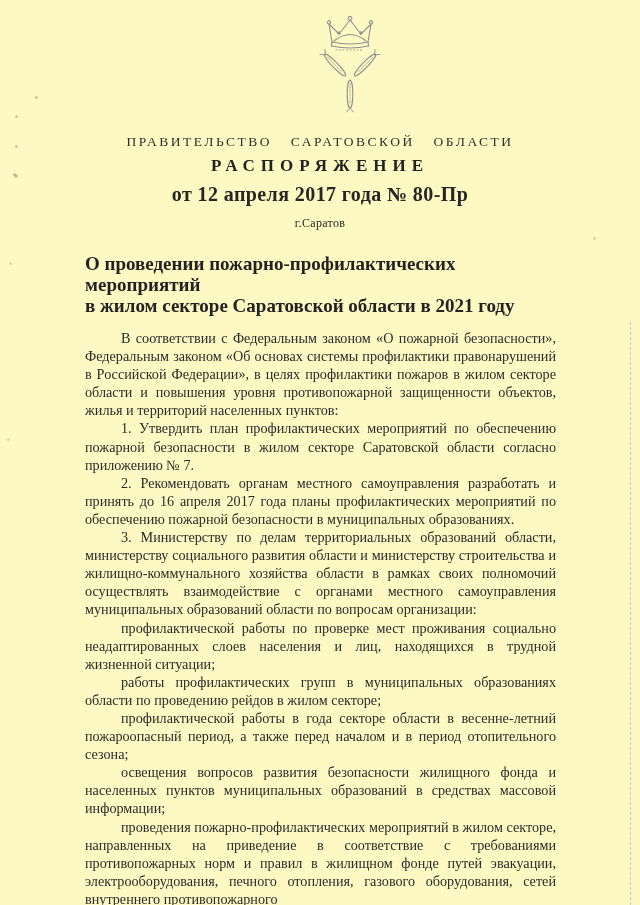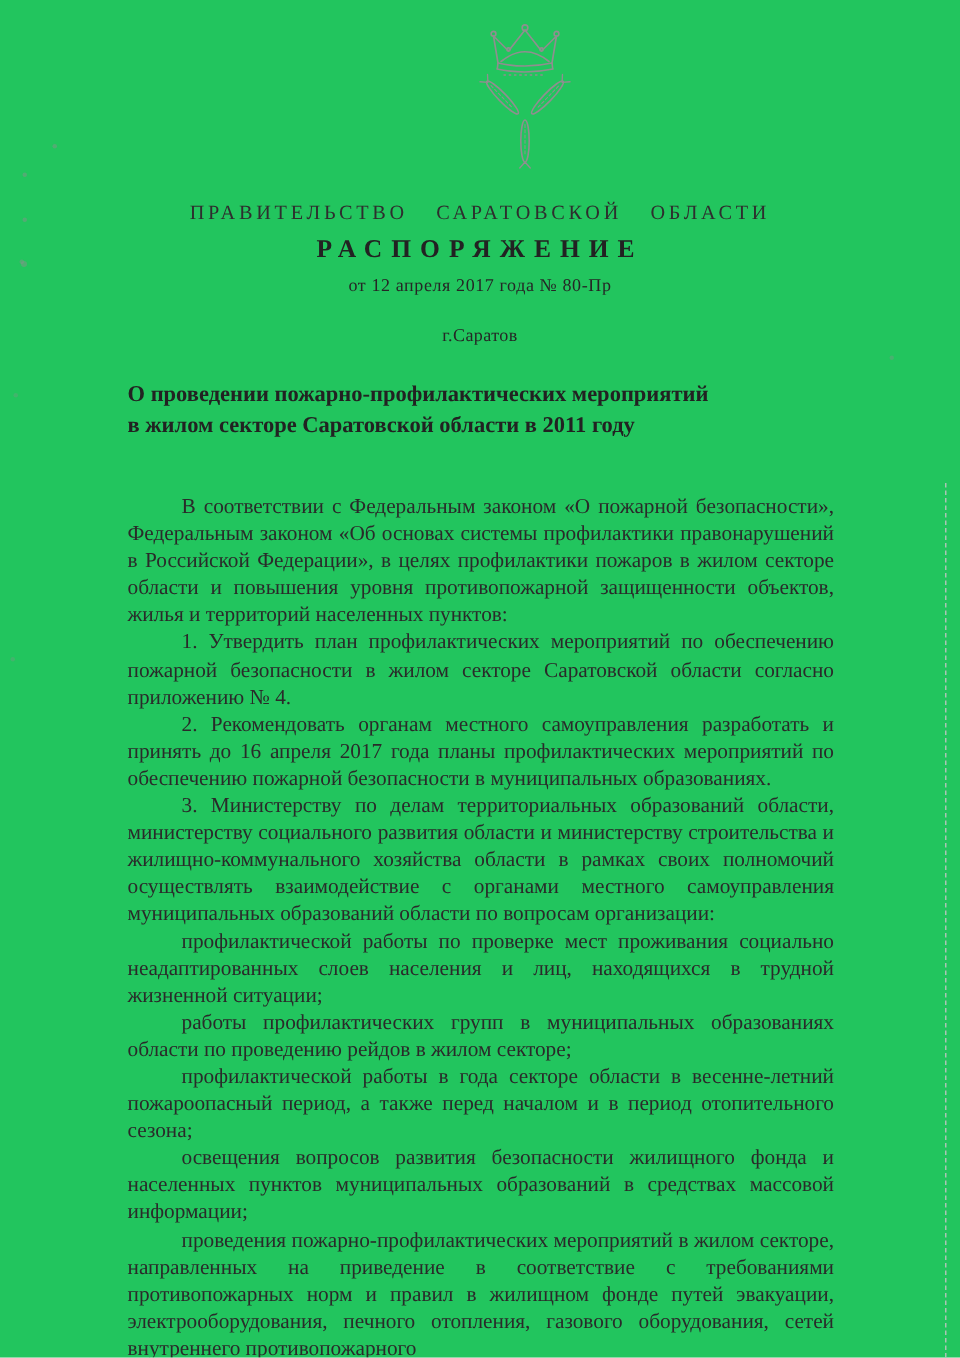--- a/index.html
+++ b/index.html
@@ -1,21 +1,21 @@
 <!DOCTYPE html>
 <html><head>
 <meta charset="utf-8">
 <style>
   html, body { margin: 0; padding: 0; background: #e8e8e8; }
   .page {
     position: relative;
     width: 640px;
     height: 905px;
     margin: 0 auto;
-    background: #22c55e;
+    background: #fef9c3;
     font-family: "Liberation Serif", serif;
     color: #262626;
     overflow: hidden;
   }
   .emblem {
     position: absolute;
     top: 13px;
     left: 308px;
     width: 84px;
     height: 104px;
@@ -36,35 +36,36 @@
   }
   .doctype {
     top: 156px;
     font-size: 17px;
     font-weight: bold;
     letter-spacing: 6px;
     color: #222222;
   }
   .dateline {
     top: 183px;
-    font-size: 12px;
+    font-size: 20px;
     letter-spacing: 0.4px;
+    font-weight: bold;
   }
   .city {
     top: 216px;
     font-size: 12px;
     letter-spacing: 0.3px;
   }
   .doc-title {
     position: absolute;
     top: 253px;
     left: 85px;
     width: 480px;
     font-weight: bold;
-    font-size: 15px;
+    font-size: 19px;
     line-height: 21px;
     color: #222222;
   }
   .doc-body {
     position: absolute;
     top: 329px;
     left: 85px;
     width: 471px;
     font-size: 14.2px;
     line-height: 18.1px;
@@ -133,26 +134,26 @@
     </g>
   </svg>
 
   <div class="center-line authority">ПРАВИТЕЛЬСТВО САРАТОВСКОЙ ОБЛАСТИ</div>
   <div class="center-line doctype">РАСПОРЯЖЕНИЕ</div>
   <div class="center-line dateline">от 12 апреля 2017 года № 80-Пр</div>
   <div class="center-line city">г.Саратов</div>
 
   <div class="doc-title">
     <div>О проведении пожарно-профилактических мероприятий</div>
-    <div>в жилом секторе Саратовской области в 2011 году</div>
+    <div>в жилом секторе Саратовской области в 2021 году</div>
   </div>
 
   <div class="doc-body">
     <p>В соответствии с Федеральным законом «О пожарной безопасности», Федеральным законом «Об основах системы профилактики правонарушений в Российской Федерации», в целях профилактики пожаров в жилом секторе области и повышения уровня противопожарной защищенности объектов, жилья и территорий населенных пунктов:</p>
-    <p>1. Утвердить план профилактических мероприятий по обеспечению пожарной безопасности в жилом секторе Саратовской области согласно приложению № 4.</p>
+    <p>1. Утвердить план профилактических мероприятий по обеспечению пожарной безопасности в жилом секторе Саратовской области согласно приложению № 7.</p>
     <p>2. Рекомендовать органам местного самоуправления разработать и принять до 16 апреля 2017 года планы профилактических мероприятий по обеспечению пожарной безопасности в муниципальных образованиях.</p>
     <p>3. Министерству по делам территориальных образований области, министерству социального развития области и министерству строительства и жилищно-коммунального хозяйства области в рамках своих полномочий осуществлять взаимодействие с органами местного самоуправления муниципальных образований области по вопросам организации:</p>
     <p>профилактической работы по проверке мест проживания социально неадаптированных слоев населения и лиц, находящихся в трудной жизненной ситуации;</p>
     <p>работы профилактических групп в муниципальных образованиях области по проведению рейдов в жилом секторе;</p>
     <p>профилактической работы в года секторе области в весенне-летний пожароопасный период, а также перед началом и в период отопительного сезона;</p>
     <p>освещения вопросов развития безопасности жилищного фонда и населенных пунктов муниципальных образований в средствах массовой информации;</p>
     <p>проведения пожарно-профилактических мероприятий в жилом секторе, направленных на приведение в соответствие с требованиями противопожарных норм и правил в жилищном фонде путей эвакуации, электрооборудования, печного отопления, газового оборудования, сетей внутреннего противопожарного</p>
   </div>
 
   <div class="scan-edge"></div>

